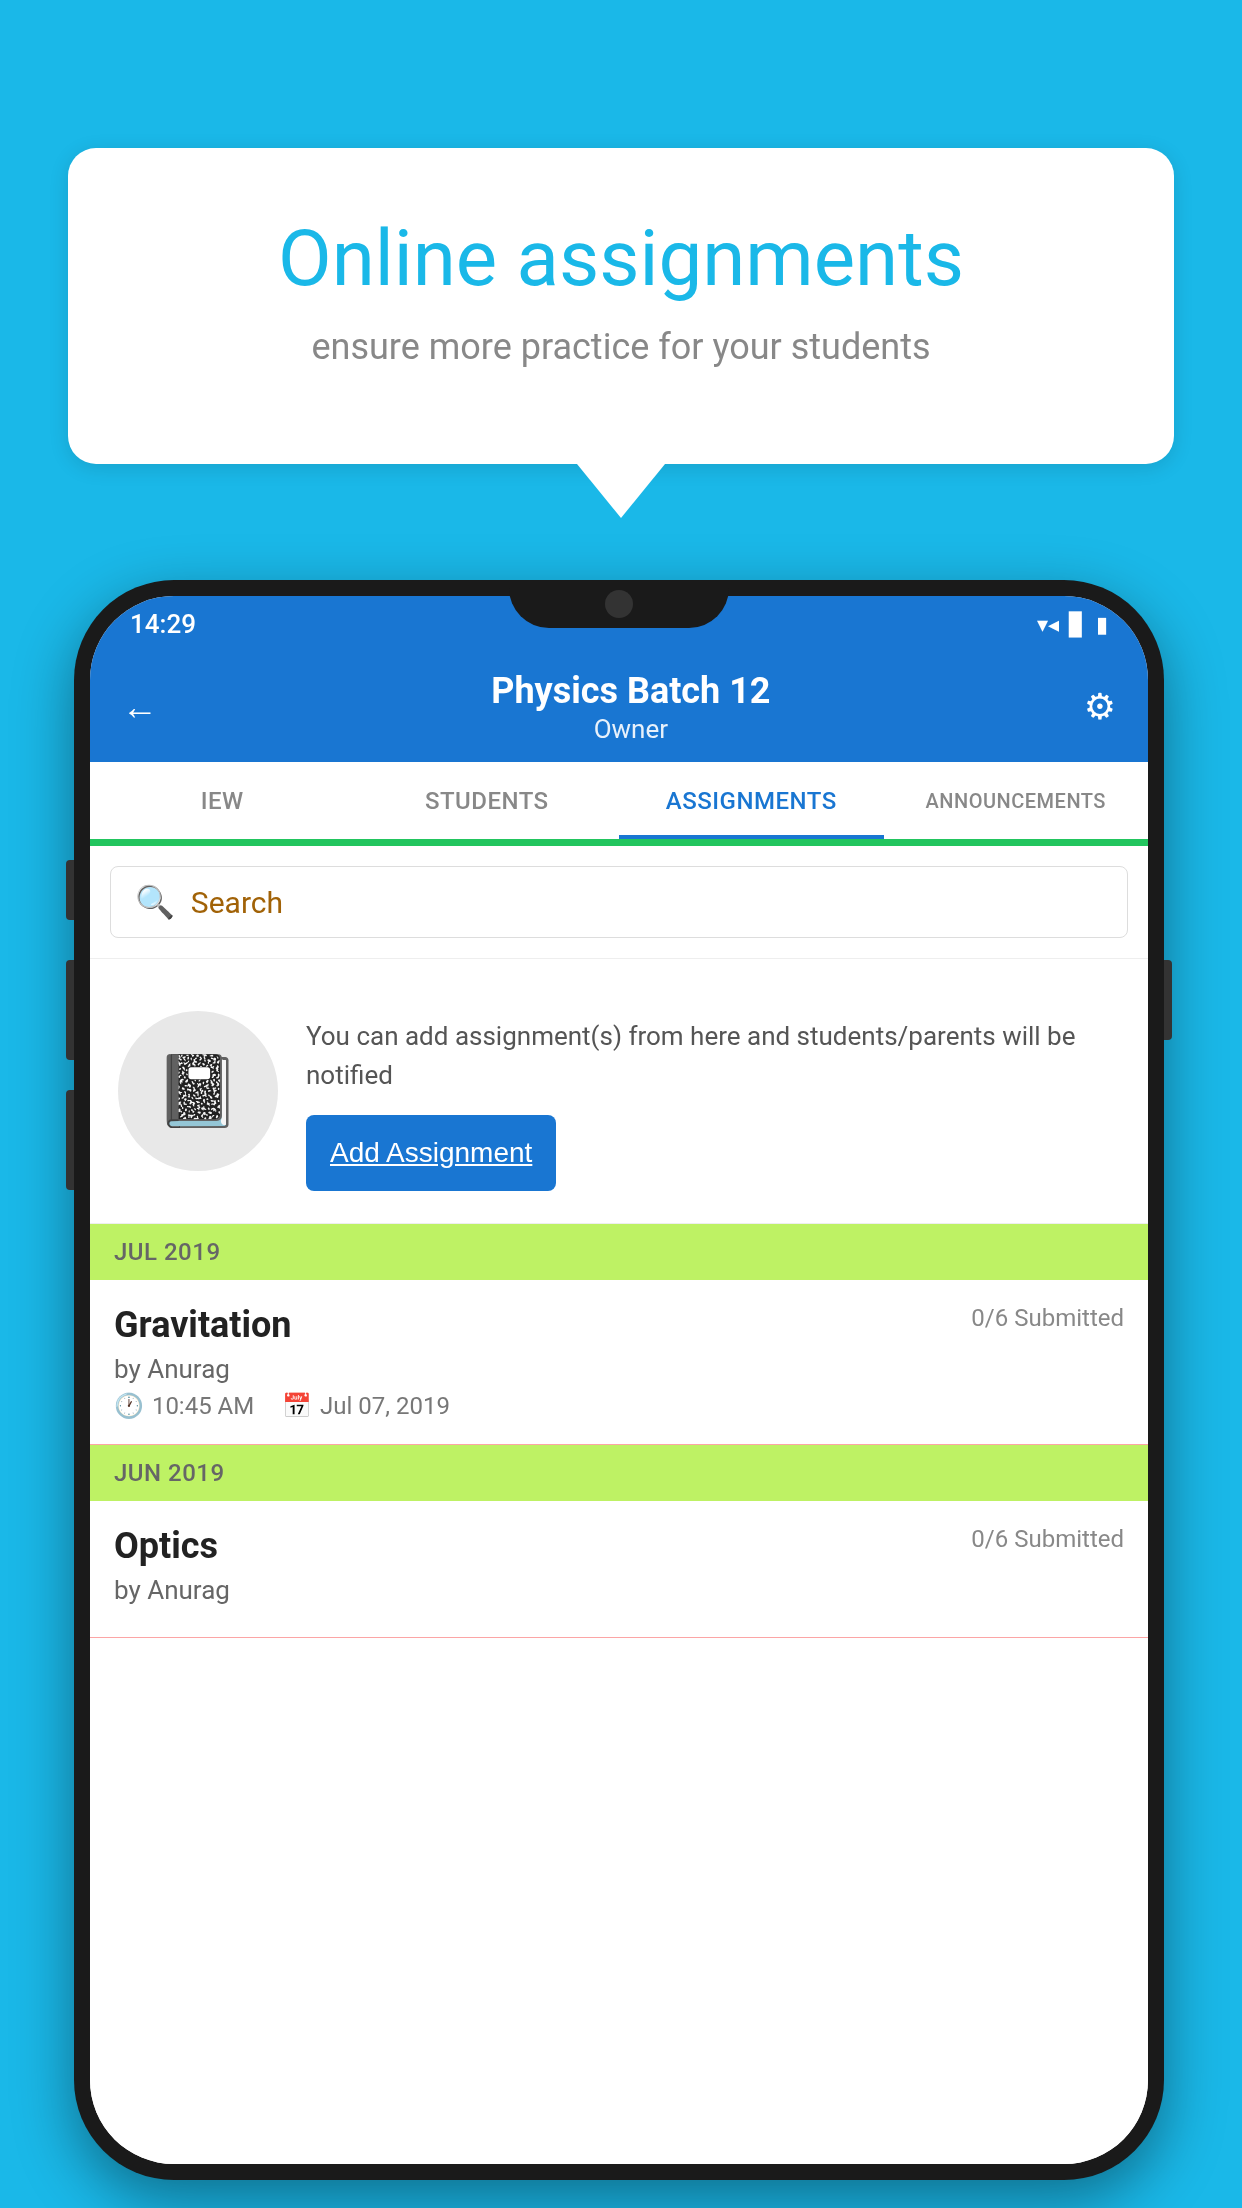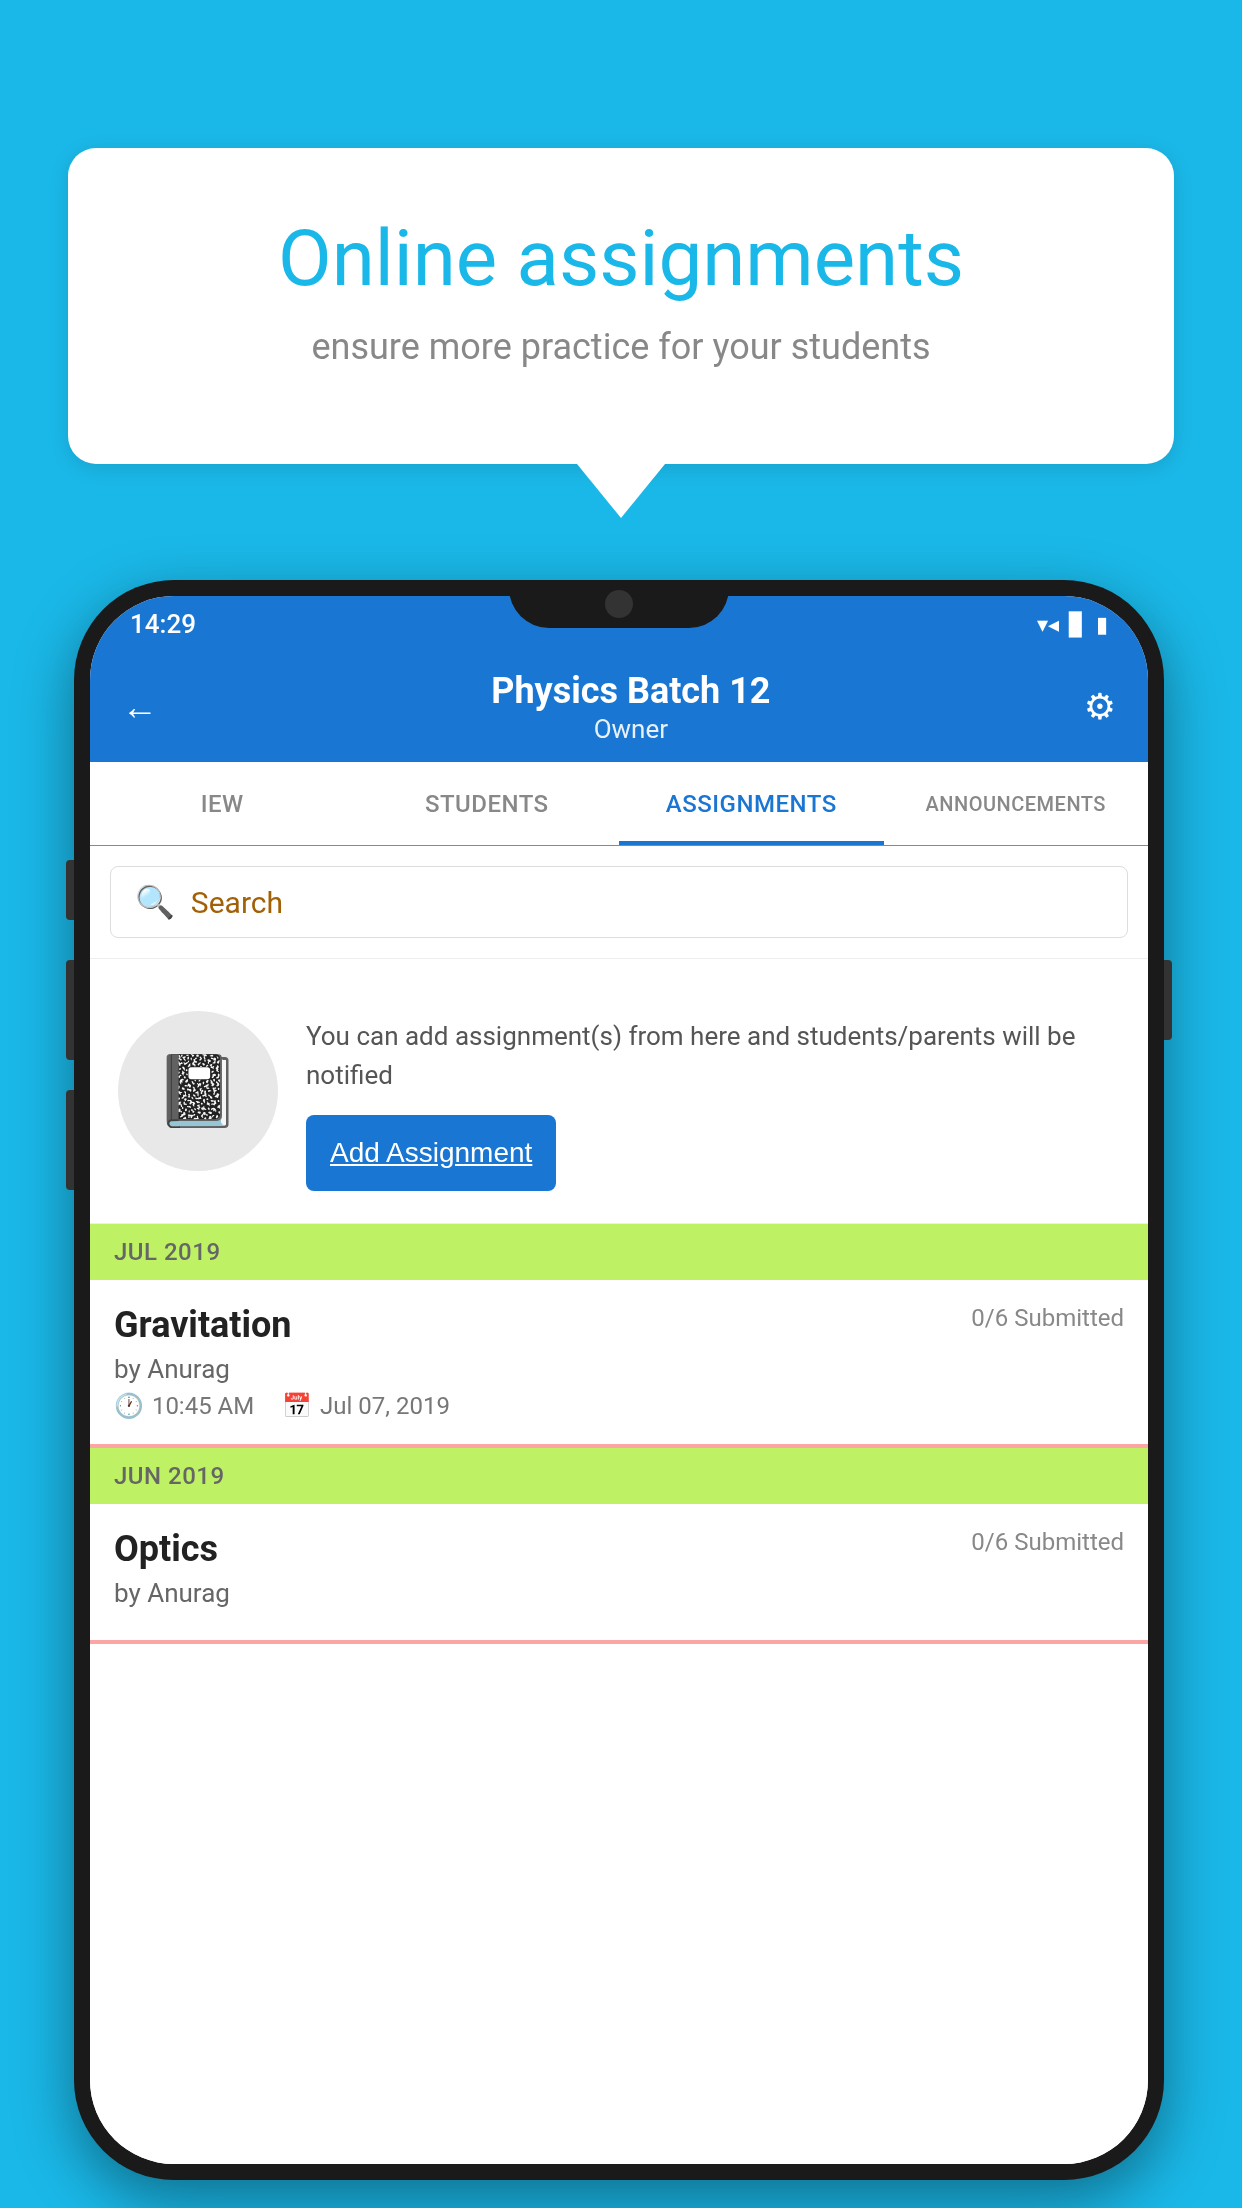--- a/index.html
+++ b/index.html
@@ -173,21 +173,21 @@
       color: white;
       font-size: 36px;
       cursor: pointer;
     }
 
     
     .tabs-bar {
       background: white;
       display: flex;
       height: 84px;
-      border-bottom: 1px solid #22c55e;
+      border-bottom: 7px solid #22c55e;
     }
 
     .tab-item {
       flex: 1;
       display: flex;
       align-items: center;
       justify-content: center;
       font-size: 24px;
       color: #888;
       font-weight: 500;
@@ -301,21 +301,21 @@
       font-size: 24px;
       color: #666;
       font-weight: 500;
       letter-spacing: 0.5px;
     }
 
     
     .assignment-item {
       background: white;
       padding: 24px 24px;
-      border-bottom: 4px solid #fca5a5;
+      border-bottom: 1px solid #fca5a5;
     }
 
     .assignment-top {
       display: flex;
       justify-content: space-between;
       align-items: flex-start;
       margin-bottom: 8px;
     }
 
     .assignment-name {

